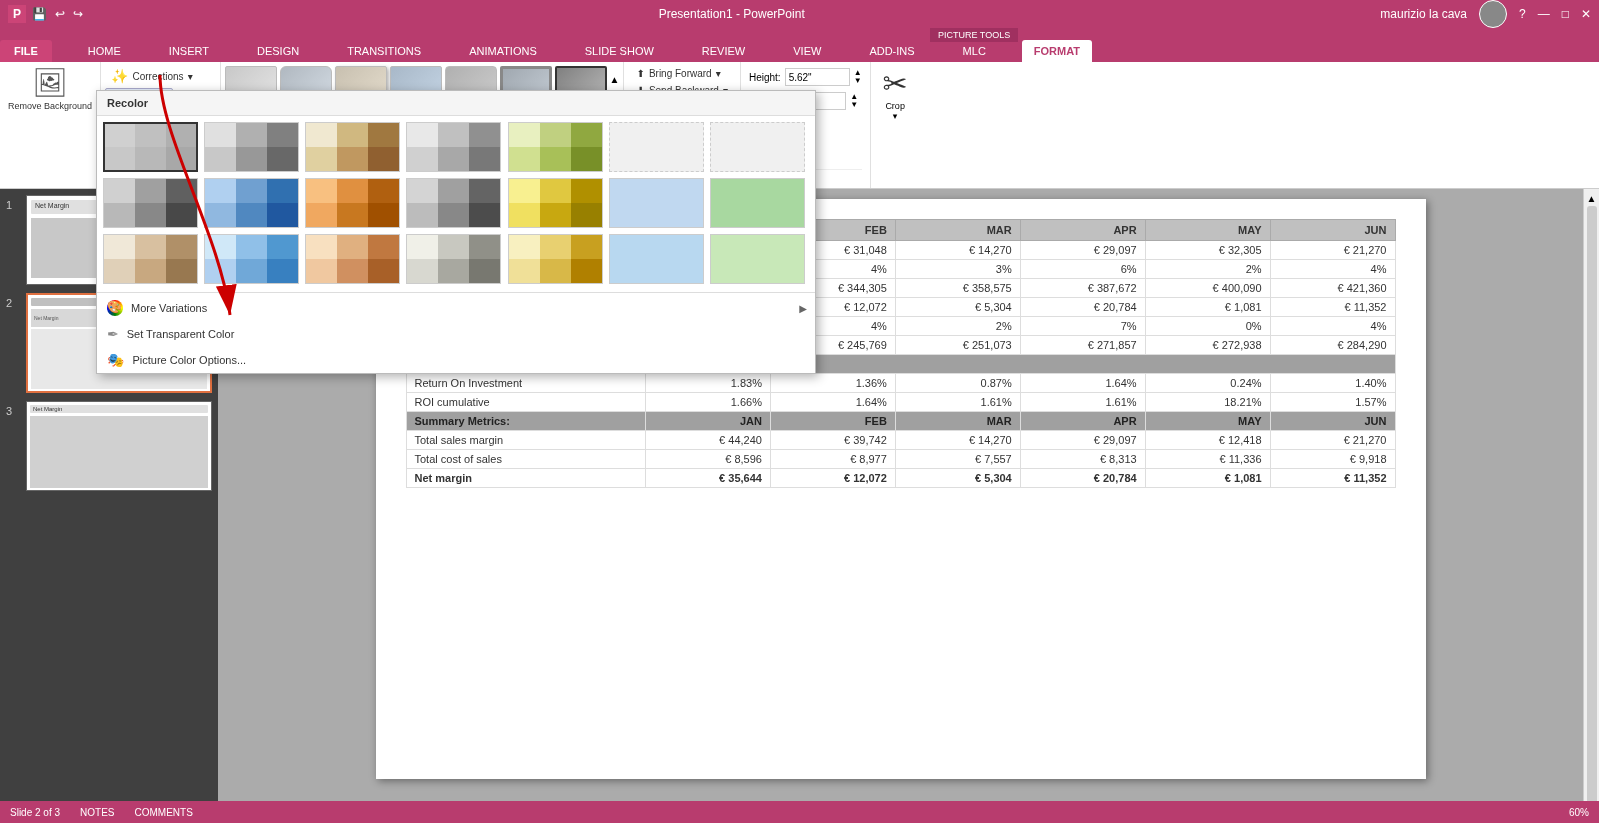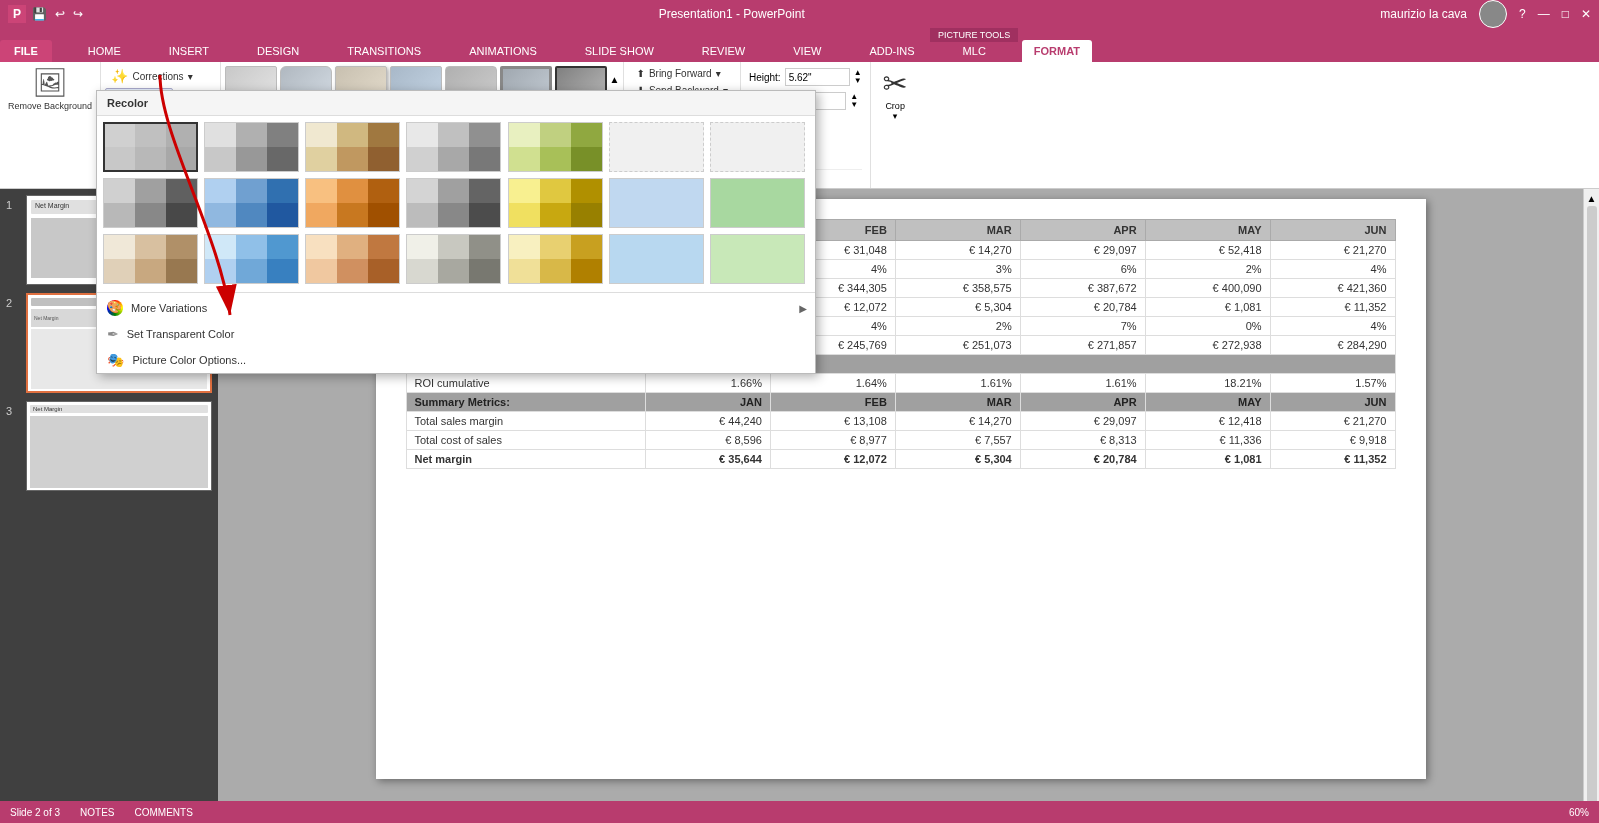--- a/index.html
+++ b/index.html
@@ -501,21 +501,21 @@
           </tr>
         </thead>
         <tbody>
 
           <tr>
             <td class="row-label"></td>
             <td>€ 44,240</td>
             <td>€ 31,048</td>
             <td>€ 14,270</td>
             <td>€ 29,097</td>
-            <td>€ 52,418</td>
+            <td>€ 32,305</td>
             <td>€ 21,270</td>
           </tr>
           <tr>
             <td class="row-label"></td>
             <td></td>
             <td>4%</td>
             <td>3%</td>
             <td>6%</td>
             <td>2%</td>
             <td>4%</td>
@@ -553,20 +553,29 @@
             <td>€ 233,697</td>
             <td>€ 245,769</td>
             <td>€ 251,073</td>
             <td>€ 271,857</td>
             <td>€ 272,938</td>
             <td>€ 284,290</td>
           </tr>
 
           <tr class="section-header">
             <td colspan="7" class="row-label" style="background:#a0a0a0;font-weight:700;color:#222;">ROI analysis</td>
+          </tr>
+          <tr>
+            <td class="row-label">Return On Investment</td>
+            <td>1.83%</td>
+            <td>1.36%</td>
+            <td>0.87%</td>
+            <td>1.64%</td>
+            <td>0.24%</td>
+            <td>1.40%</td>
           </tr>
           <tr>
             <td class="row-label">ROI cumulative</td>
             <td>1.66%</td>
             <td>1.64%</td>
             <td>1.61%</td>
             <td>1.61%</td>
             <td>18.21%</td>
             <td>1.57%</td>
           </tr>
@@ -576,21 +585,21 @@
             <td style="background:#a0a0a0;color:#222;font-weight:700;text-align:right;">JAN</td>
             <td style="background:#a0a0a0;color:#222;font-weight:700;text-align:right;">FEB</td>
             <td style="background:#a0a0a0;color:#222;font-weight:700;text-align:right;">MAR</td>
             <td style="background:#a0a0a0;color:#222;font-weight:700;text-align:right;">APR</td>
             <td style="background:#a0a0a0;color:#222;font-weight:700;text-align:right;">MAY</td>
             <td style="background:#a0a0a0;color:#222;font-weight:700;text-align:right;">JUN</td>
           </tr>
           <tr>
             <td class="row-label">Total sales margin</td>
             <td>€ 44,240</td>
-            <td>€ 13,108</td>
+            <td>€ 39,742</td>
             <td>€ 14,270</td>
             <td>€ 29,097</td>
             <td>€ 12,418</td>
             <td>€ 21,270</td>
           </tr>
           <tr>
             <td class="row-label">Total cost of sales</td>
             <td>€ 8,596</td>
             <td>€ 8,977</td>
             <td>€ 7,557</td>

